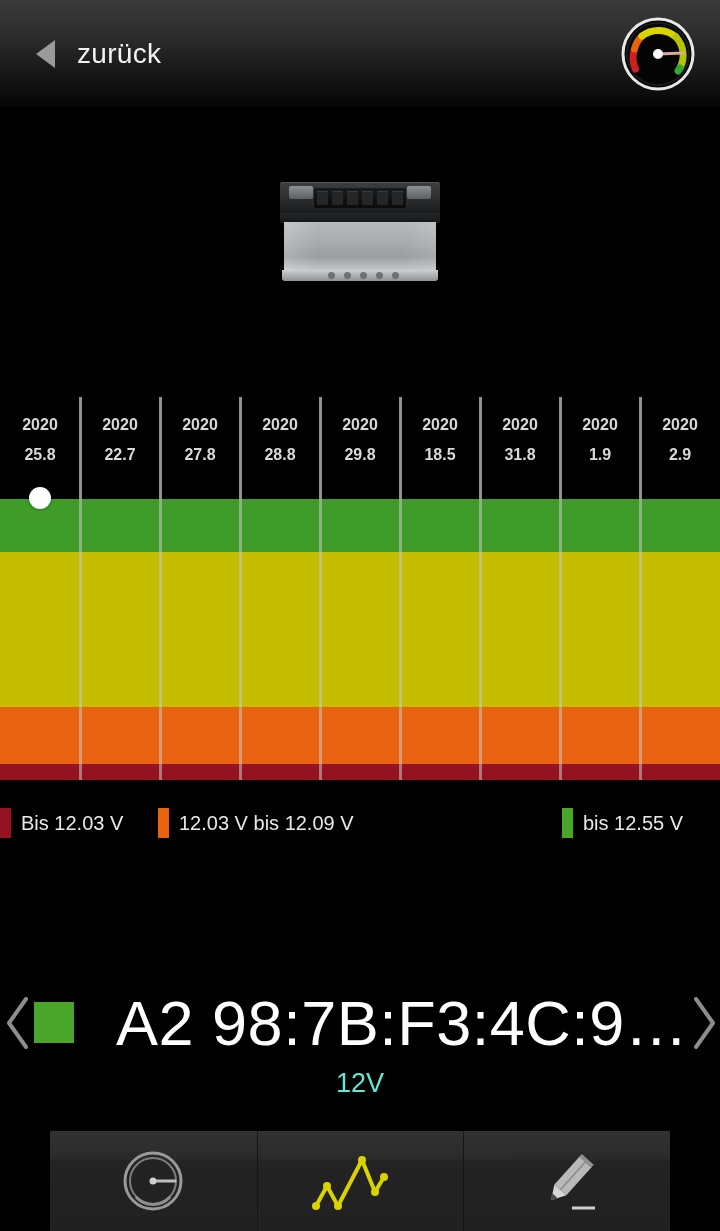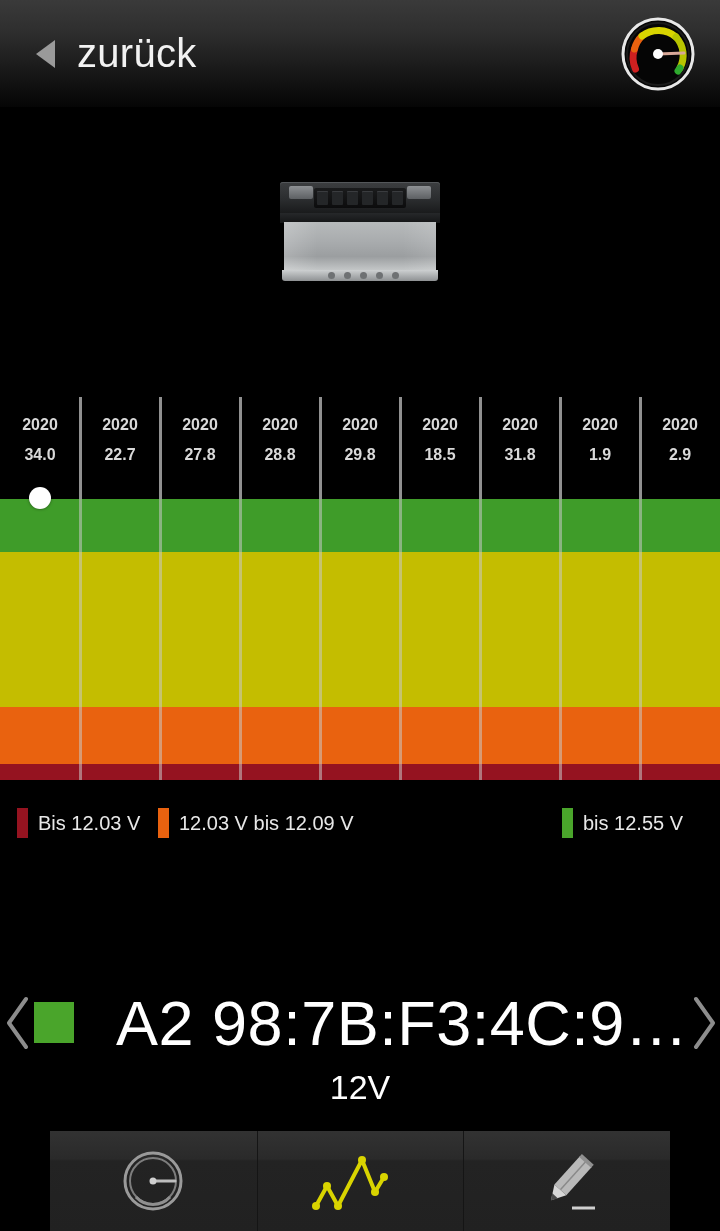--- a/index.html
+++ b/index.html
@@ -32,21 +32,21 @@
     cursor: pointer;
   }
   .back-triangle {
     width: 0; height: 0;
     border-top: 14px solid transparent;
     border-bottom: 14px solid transparent;
     border-right: 19px solid #9a9a9a;
     margin-right: 22px;
   }
   .back-label {
-    font-size: 40px;
+    font-size: 28px;
     color: #f2f2f2;
     font-weight: 400;
     letter-spacing: .3px;
   }
   .gauge-badge {
     position: absolute;
     right: 24px; top: 16px;
     width: 76px; height: 76px;
     cursor: pointer;
   }
@@ -238,22 +238,22 @@
     font-size: 63px;
     color: #fff;
     letter-spacing: .5px;
     white-space: nowrap;
   }
   .dev-volt {
     position: absolute;
     left: 0; top: 1068px;
     width: 720px;
     text-align: center;
-    font-size: 34px;
-    color: #ffffff;
+    font-size: 27px;
+    color: #5eead4;
   }
 
   
   .toolbar {
     position: absolute;
     left: 50px; top: 1131px;
     width: 620px; height: 100px;
     display: flex;
     background: linear-gradient(to bottom, #323232 0%, #2a2a2a 28%, #232323 30%, #212121 100%);
   }
@@ -318,21 +318,21 @@
     <div class="batt-plug" style="left:80px"></div>
     <div class="batt-plug" style="left:96px"></div>
     <div class="batt-plug" style="left:112px"></div>
   </div>
 </div>
 
 <div class="chart">
   <div class="chart-labels" id="chart-labels">
       <div class="chart-label-cell">
         <span class="yr">2020</span>
-        <span class="dm">34.0</span>
+        <span class="dm">25.8</span>
       </div>
       <div class="chart-label-cell">
         <span class="yr">2020</span>
         <span class="dm">22.7</span>
       </div>
       <div class="chart-label-cell">
         <span class="yr">2020</span>
         <span class="dm">27.8</span>
       </div>
       <div class="chart-label-cell">
@@ -384,21 +384,21 @@
       <div class="grid-line" style="left: 639px;"></div>
       <div class="grid-line dark" style="left: 639px;"></div>
     </div>
   <div id="chart-dots">
       <div class="dot" style="left: 29px; top: 90px;"></div>
     </div>
 
 </div>
 
 <div class="legend" id="legend">
-    <div class="legend-item" style="left: 17px; text-align: right;">
+    <div class="legend-item" style="left: 0px; text-align: right;">
       <div class="legend-sw" style="background: rgb(149, 19, 32);"></div>
       <div class="legend-text">Bis 12.03 V</div>
     </div>
     <div class="legend-item" style="left: 158px;">
       <div class="legend-sw" style="background: rgb(233, 98, 15);"></div>
       <div class="legend-text">12.03 V bis 12.09 V</div>
     </div>
     <div class="legend-item" style="left: 562px;">
       <div class="legend-sw" style="background: rgb(74, 165, 43);"></div>
       <div class="legend-text">bis 12.55 V</div>

